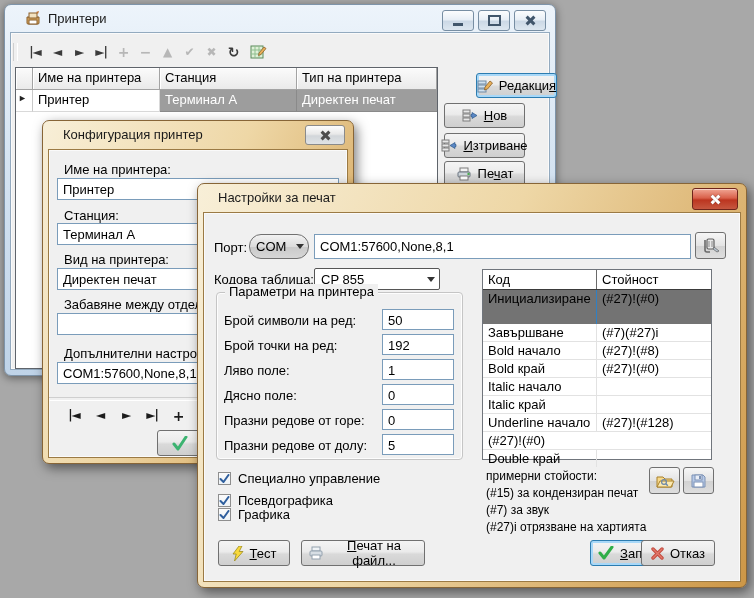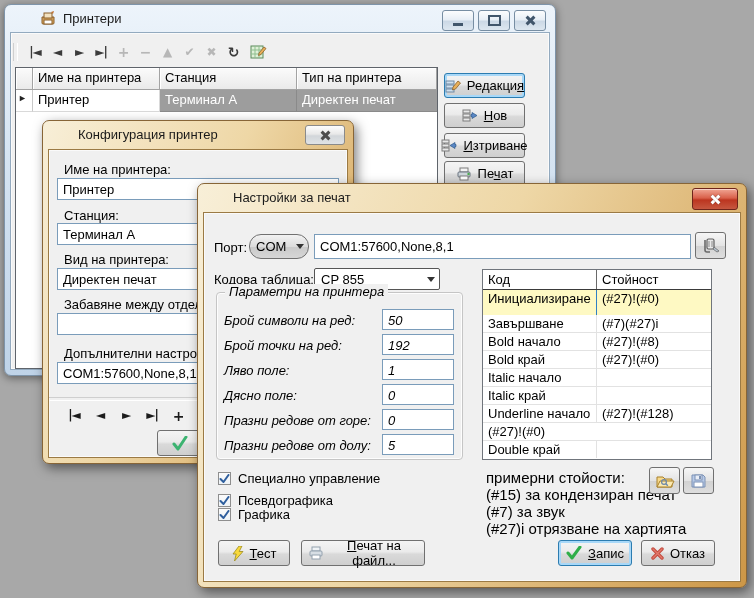--- a/index.html
+++ b/index.html
@@ -5,60 +5,60 @@
   html,body{margin:0;padding:0;width:754px;height:598px;overflow:hidden;}
   body{background:#a8a8a8;font-family:"Liberation Sans","DejaVu Sans",sans-serif;font-size:13px;color:#000;position:relative;}
   .win{position:absolute;border-radius:7px;}
   
   .win-blue{background:linear-gradient(180deg,#edf4fb 0%,#d6e4f2 40%,#bfd3e8 100%);border:1px solid #7e94aa;box-shadow:0 2px 8px rgba(0,0,0,.45);}
   .win-blue .client{border:1px solid #93aabf;}
   
   .win-orange{background:linear-gradient(115deg,#f8efd8 0%,#eed7a6 45%,#cd9747 100%);border:1px solid #876537;box-shadow:3px 4px 12px rgba(0,0,0,.5);}
   .win-orange .client{border:1px solid #9b7a44;}
   .client{position:absolute;left:5px;right:5px;bottom:5px;background:#f0f0f0;box-shadow:inset 0 0 0 1px rgba(255,255,255,.65);}
-  .titlebar{position:absolute;left:15px;top:0;right:0;height:27px;display:flex;align-items:center;padding:0 20px;box-sizing:border-box;}
+  .titlebar{position:absolute;left:0;top:0;right:0;height:27px;display:flex;align-items:center;padding:0 20px;box-sizing:border-box;}
   .title-text{font-size:13px;color:#1a1a1a;white-space:nowrap;}
   
   .capbtns{position:absolute;top:5px;right:9px;display:flex;gap:4px;}
   .capbtn{width:30px;height:19px;border:1px solid #778ea3;border-radius:3px;background:linear-gradient(180deg,#fcfdfe 0%,#e8eff6 45%,#ccd9e6 55%,#dde7f0 100%);display:flex;align-items:center;justify-content:center;position:relative;}
   .capbtn .bar{width:10px;height:3px;background:#41566b;margin-top:8px;}
   .capbtn .box{width:9px;height:7px;border:2px solid #41566b;}
   .xglyph{position:relative;width:11px;height:11px;}
   .xglyph::before,.xglyph::after{content:"";position:absolute;left:4px;top:0;width:3px;height:11px;background:#41566b;}
   .xglyph::before{transform:rotate(45deg);}
   .xglyph::after{transform:rotate(-45deg);}
   .capbtn-close-red{width:44px;height:20px;border:1px solid #6e241a;border-radius:3px;background:linear-gradient(180deg,#f0a694 0%,#d9604a 45%,#bc3520 55%,#c6573f 100%);display:flex;align-items:center;justify-content:center;box-shadow:inset 0 1px 0 rgba(255,255,255,.5);}
   .capbtn-close-red .xglyph::before,.capbtn-close-red .xglyph::after{background:#fff;box-shadow:0 0 1px #5c170c;}
   .capbtn-silver{width:38px;height:18px;border:1px solid #8a8a8a;border-radius:3px;background:linear-gradient(180deg,#fdfdfd 0%,#e8e8e8 45%,#d2d6da 55%,#e0e3e6 100%);display:flex;align-items:center;justify-content:center;}
   .capbtn-silver .xglyph::before,.capbtn-silver .xglyph::after{background:#4d4d4d;}
   
   .btn7{position:absolute;box-sizing:border-box;border:1px solid #707070;border-radius:3px;background:linear-gradient(180deg,#f4f4f4 0%,#ebebeb 45%,#d9d9d9 55%,#cfcfcf 100%);display:flex;align-items:center;justify-content:center;gap:6px;font-size:13px;color:#000;}
-  .btn7.focused{border-color:#2c7cb0;box-shadow:inset 0 0 0 2px #a8d8f8,inset 0 0 0 1px #5fb2e8;}
+  .btn7.focused{border-color:#2c7cb0;box-shadow:inset 0 0 0 2px #a8d8f8,inset 0 0 0 1px #5fb2e8;margin-left:32px;}
   .accel{text-decoration:underline;}
   
   .tbox{position:absolute;box-sizing:border-box;background:#fff;border:1px solid #7a9cba;padding:2px 5px;font-size:13px;line-height:17px;white-space:nowrap;overflow:hidden;}
   .combo{position:absolute;box-sizing:border-box;border:1px solid #707070;border-radius:2px;display:flex;align-items:center;padding-left:6px;font-size:13px;background:#fff;}
   .combo-silver{background:linear-gradient(180deg,#f2f2f2,#dcdcdc 50%,#cacaca 52%,#d6d6d6);border-radius:12px;}
   .combo .arrowzone{margin-left:auto;width:17px;align-self:stretch;display:flex;align-items:center;justify-content:center;}
   .tri-down{width:0;height:0;border-left:4px solid transparent;border-right:4px solid transparent;border-top:5px solid #333;}
   
-  .groupbox{position:absolute;box-sizing:border-box;border:1px solid #c5c5c5;border-radius:4px;box-shadow:inset 0 0 0 1px #fdfdfd;font-style:italic;}
+  .groupbox{position:absolute;box-sizing:border-box;border:1px solid #c5c5c5;border-radius:4px;box-shadow:inset 0 0 0 1px #fdfdfd;}
   .grouptitle{position:absolute;top:-9px;left:8px;background:#f0f0f0;padding:0 4px;font-size:13px;}
   
   .chk{position:absolute;display:flex;align-items:center;gap:7px;height:15px;}
   .chkbox{width:13px;height:13px;box-sizing:border-box;border:1px solid #8e8e8e;background:linear-gradient(180deg,#fbfbfb,#eef3f7);display:flex;align-items:center;justify-content:center;}
   
   .navglyph{display:inline-block;width:22px;text-align:center;font-size:12px;font-weight:bold;color:#3b3b3b;letter-spacing:-1px;font-family:"DejaVu Sans",sans-serif;}
   .navglyph.dis{color:#b7b7b7;}
   .navglyph.big{font-size:14px;}
   
   .cell{box-sizing:border-box;padding:2px 5px;white-space:nowrap;overflow:hidden;font-size:13px;}
   .hdrcell{background:linear-gradient(180deg,#fbfbfb,#eaeaea);border-right:1px solid #a3a3a3;border-bottom:1px solid #a3a3a3;box-shadow:inset 1px 1px 0 #fff;}
   .sep{position:absolute;left:0;right:0;height:2px;border-top:1px solid #cfcfcf;border-bottom:1px solid #fff;}
-  .hintline{position:absolute;font-size:15px;white-space:nowrap;}
+  .hintline{position:absolute;font-size:12px;white-space:nowrap;}
   .lbl{position:absolute;font-size:13px;white-space:nowrap;}
   .minibtn{position:absolute;width:31px;height:27px;box-sizing:border-box;border:1px solid #707070;border-radius:3px;background:linear-gradient(180deg,#f6f6f6,#e4e4e4 50%,#d2d2d2 52%,#dedede);display:flex;align-items:center;justify-content:center;}
   svg{display:block;}
 </style>
 </head>
 <body>
 
 <div class="win win-blue" style="left:4px;top:4px;width:550px;height:370px;z-index:1">
   <div class="titlebar">
     <span style="margin-right:7px">
@@ -258,21 +258,21 @@
       <div class="tbox" style="left:165px;top:116px;width:72px;height:21px">0</div>
       <span class="lbl" style="left:7px;top:145px">Празни редове от долу:</span>
       <div class="tbox" style="left:165px;top:141px;width:72px;height:21px">5</div>
     </div>
 
     <div style="position:absolute;left:278px;top:56px;width:230px;height:191px;background:#fff;border:1px solid #70757c;box-sizing:border-box">
       <div style="display:flex;height:19px;border-bottom:1px solid #3a3a3a">
         <div class="cell" style="width:114px;border-right:1px solid #6a6a6a">Код</div>
         <div class="cell" style="flex:1">Стойност</div>
       </div>
-      <div style="display:flex;height:25px;background:#fef9c3">
+      <div style="display:flex;height:34px;background:#737373">
         <div class="cell" style="width:114px;line-height:13px;border-right:1px solid #2f80c4">Инициализиране</div>
         <div class="cell" style="flex:1;line-height:13px">(#27)!(#0)</div>
       </div>
       <div style="display:flex;height:17px;border-bottom:1px solid #e2e2e2">
         <div class="cell" style="width:114px;line-height:13px;border-right:1px solid #e2e2e2">Завършване</div>
         <div class="cell" style="flex:1;line-height:13px">(#7)(#27)i</div>
       </div>
       <div style="display:flex;height:17px;border-bottom:1px solid #e2e2e2">
         <div class="cell" style="width:114px;line-height:13px;border-right:1px solid #e2e2e2">Bold начало</div>
         <div class="cell" style="flex:1;line-height:13px">(#27)!(#8)</div>

